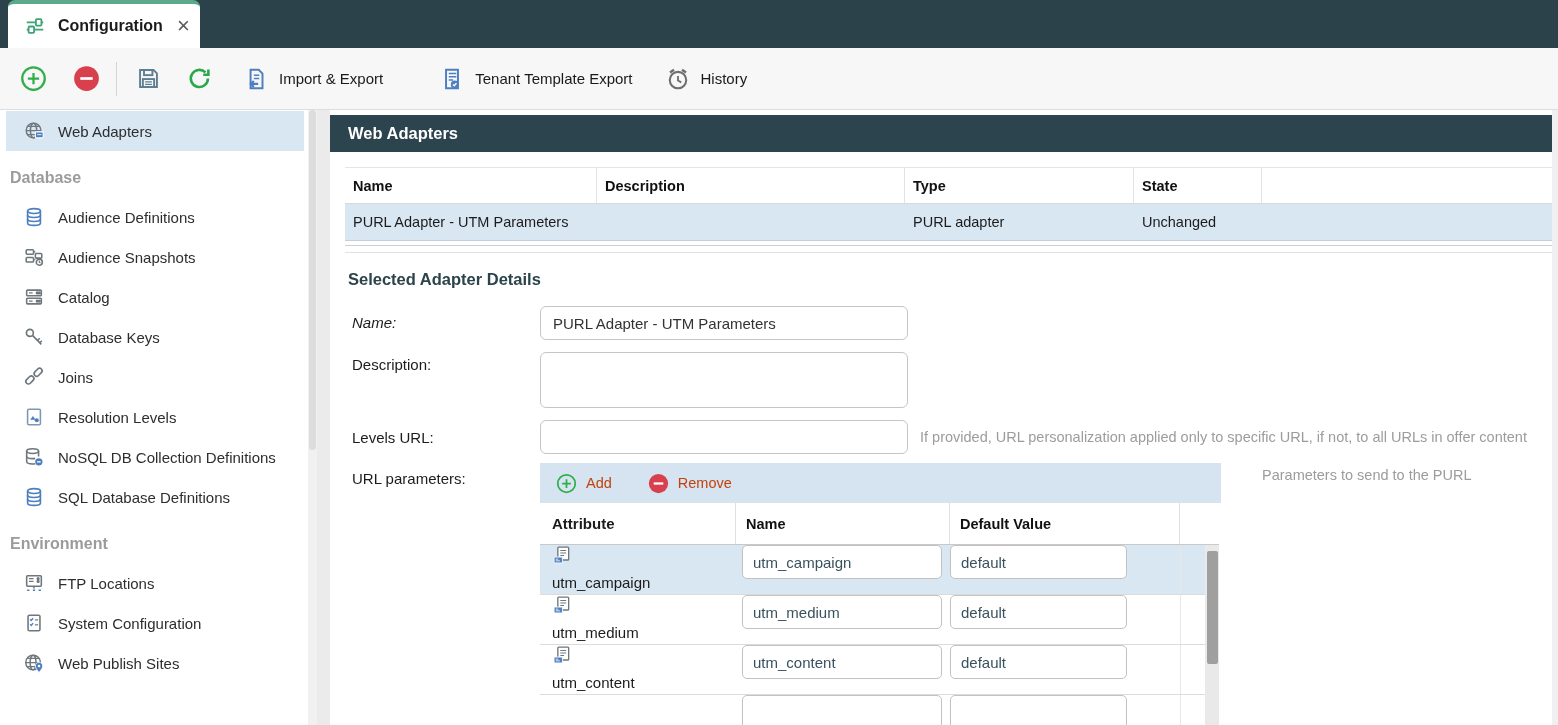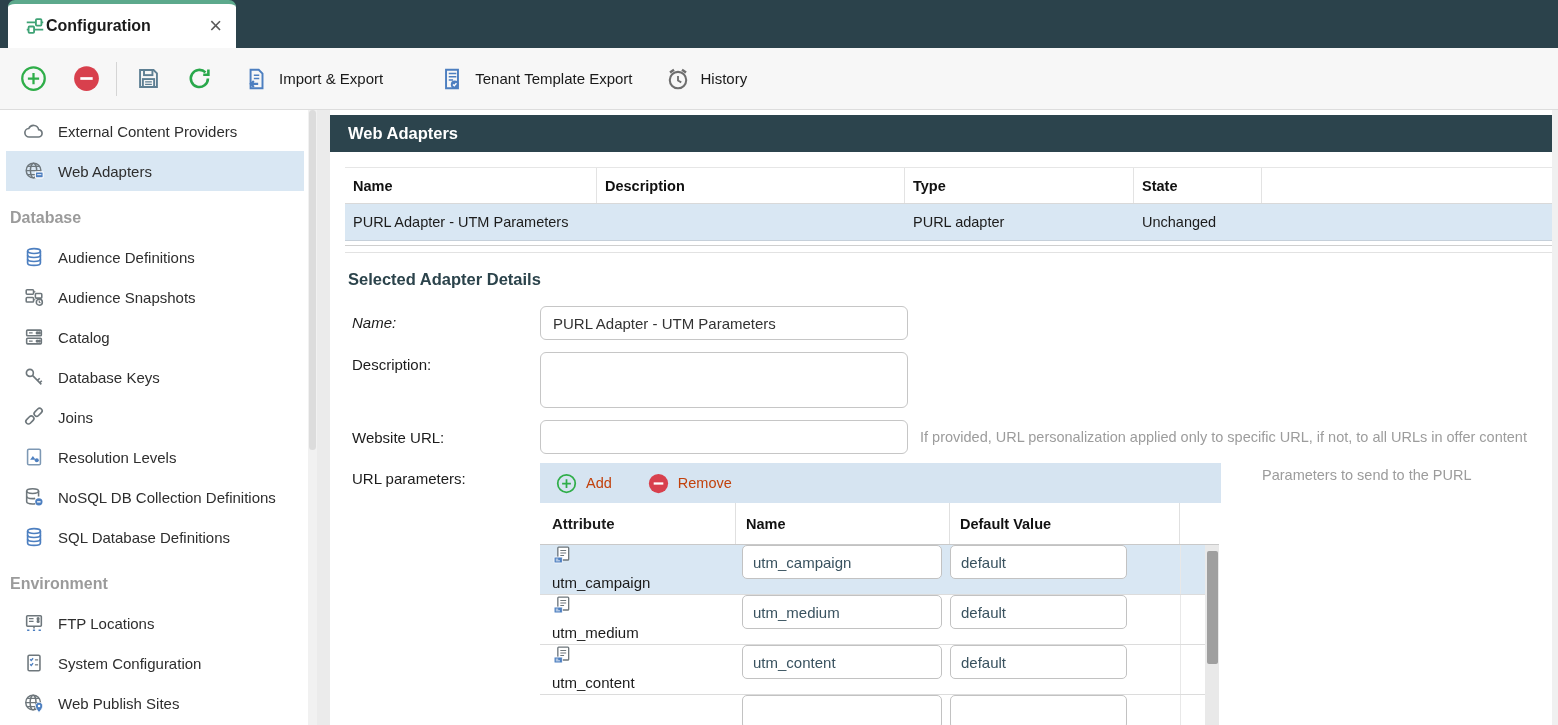--- a/index.html
+++ b/index.html
@@ -7,23 +7,23 @@
     --blue:#4d7fc0; --grayic:#6e777c; --steel:#5e7f93; --sel:#d9e7f3; --tbblue:#d6e4f1;
     --hint:#9c9c9c; --border:#d9d9d9;
   }
   *{box-sizing:border-box; margin:0; padding:0;}
   html,body{width:1558px;height:725px;overflow:hidden;background:#fff;
     font-family:"Liberation Sans","DejaVu Sans",sans-serif;}
   .app{position:relative;width:1558px;height:725px;background:#fff;}
 
   
   .appbar{position:absolute;left:0;top:0;width:1558px;height:48px;background:var(--dark);}
-  .tab{position:absolute;left:8px;top:0;width:228px;height:48px;background:#fff;
+  .tab{position:absolute;left:8px;top:0;width:192px;height:48px;background:#fff;
     border-top:4px solid var(--accent);border-radius:7px 7px 0 0;display:flex;align-items:center;
-    padding:0 12px 0 16px;cursor:default;}
+    padding:0 12px 0 16px;gap:12px;cursor:default;}
   .tab-title{font-size:16px;font-weight:bold;color:#1b1b1b;flex:1;}
   .tab-close{font-size:22px;color:#5a5a5a;line-height:1;padding:0 2px;}
 
   
   .toolbar{position:absolute;left:0;top:48px;width:1558px;height:62px;background:#f7f7f7;
     border-bottom:1px solid #ddd;display:flex;align-items:center;padding-left:20px;}
   .tbtn{display:flex;align-items:center;gap:10px;margin-right:24px;}
   .tlabel{font-size:15px;color:#1a1a1a;}
   .tdivider{width:1px;height:34px;background:#d5d5d5;margin:0 18px 0 2px;}
   svg{display:block;}
@@ -170,28 +170,20 @@
           <path d="M12 9.2v4.2l3 1.7" stroke-width="1.7"></path>
           <path d="M8.3 3.4 4.6 6M15.7 3.4 19.4 6" stroke-width="2.2"></path>
         </svg>
       </span>
       <span class="tlabel">History</span>
     </div>
   </div>
 
   <div class="sidebar">
     <div style="height:1px"></div>
-    <div class="side-item">
-      <span class="sicon">
-        <svg width="22" height="22" viewBox="0 0 24 24" fill="none" stroke="#6e777c" stroke-width="1.8">
-          <path d="M7 18.5h9.5a4 4 0 0 0 .6-8A5.7 5.7 0 0 0 6.3 9.3 4.6 4.6 0 0 0 7 18.5z"></path>
-        </svg>
-      </span>
-      <span>External Content Providers</span>
-    </div>
     <div class="side-item sel">
       <span class="sicon">
         <svg width="22" height="22" viewBox="0 0 24 24" fill="none" stroke="#6e777c" stroke-width="1.6">
           <circle cx="11.5" cy="11.5" r="8"></circle>
           <ellipse cx="11.5" cy="11.5" rx="3.4" ry="8"></ellipse>
           <path d="M3.6 11.5h15.8M5 7h13M5 16h13" stroke-width="1.3"></path>
           <rect x="13.5" y="13" width="8.5" height="6.5" rx="1" fill="#4d7fc0" stroke="#fff" stroke-width="1.2"></rect>
           <path d="M15.5 16h4.5" stroke="#fff" stroke-width="1"></path>
         </svg>
       </span>
@@ -353,21 +345,21 @@
     </div>
 
     <div class="details-head">Selected Adapter Details</div>
 
     <div class="frow-label" style="top:204px;font-style:italic;">Name:</div>
     <input class="tinput" style="top: 196px;" value="PURL Adapter - UTM Parameters">
 
     <div class="frow-label" style="top:246px;">Description:</div>
     <textarea class="tinput" style="top: 242px;"></textarea>
 
-    <div class="frow-label" style="top:319px;">Website URL:</div>
+    <div class="frow-label" style="top:319px;">Levels URL:</div>
     <input class="tinput" style="top: 310px;" value="">
     <div class="hint" style="left:590px;top:319px;width:640px;">If provided, URL personalization applied only to specific URL, if not, to all URLs in offer content</div>
 
     <div class="frow-label" style="top:360px;">URL parameters:</div>
     <div class="hint" style="left:932px;top:357px;width:300px;">Parameters to send to the PURL</div>
 
     <div class="params-panel">
       <div class="ptoolbar">
         <div class="pbtn">
           <span>

